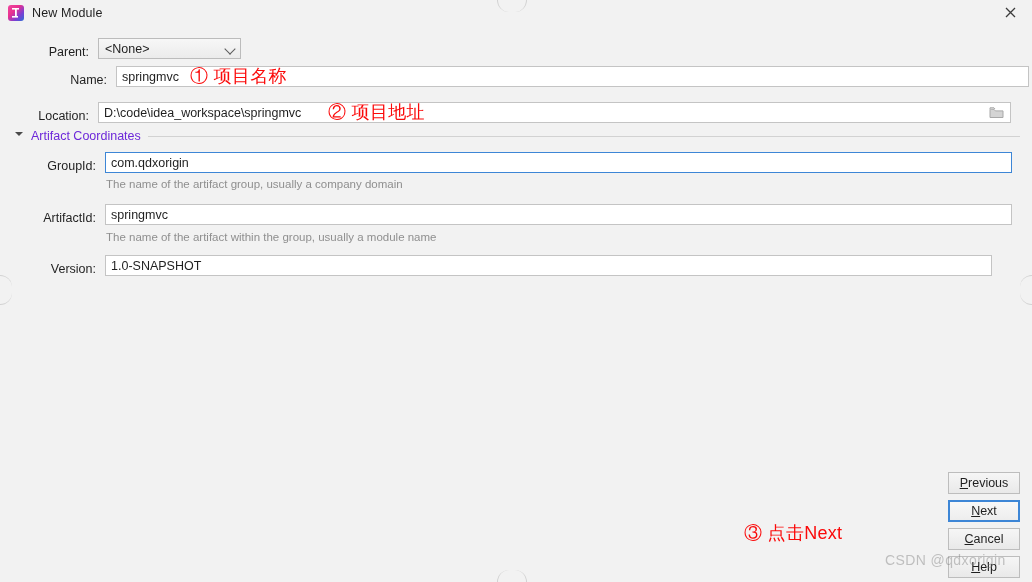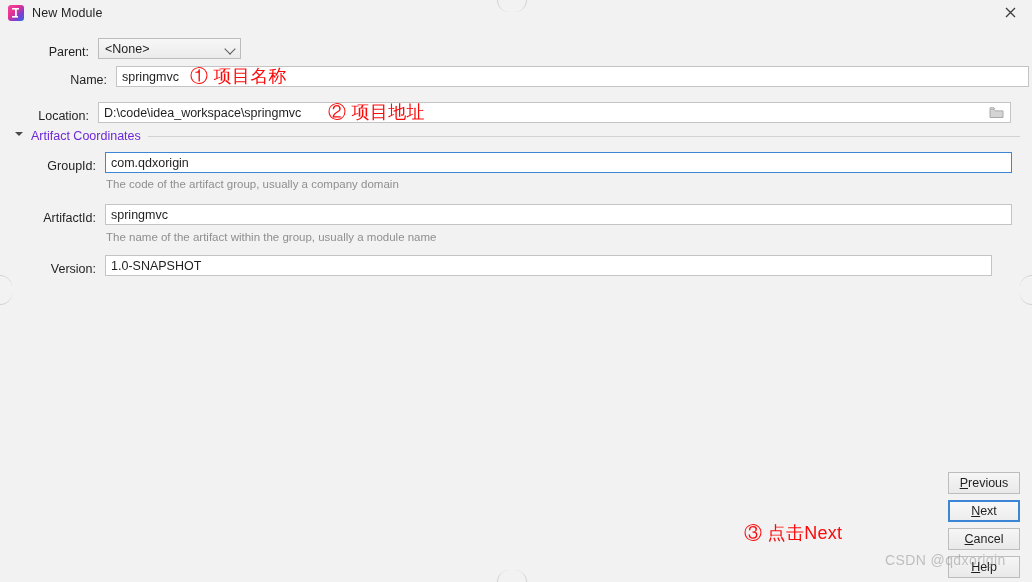--- a/index.html
+++ b/index.html
@@ -323,21 +323,21 @@
       <span id="artifact-section-title">Artifact Coordinates</span>
       <span id="artifact-section-rule"></span>
     </div>
 
     <div class="row" id="row-groupid">
       <div class="row-label">GroupId:</div>
       <div class="text-input focused" id="groupid-input">
         <span>com.qdxorigin</span>
       </div>
     </div>
-    <div class="help-text" id="groupid-help">The code of the artifact group, usually a company domain</div>
+    <div class="help-text" id="groupid-help">The name of the artifact group, usually a company domain</div>
 
     <div class="row" id="row-artifactid">
       <div class="row-label">ArtifactId:</div>
       <div class="text-input" id="artifactid-input">
         <span>springmvc</span>
       </div>
     </div>
     <div class="help-text" id="artifactid-help">The name of the artifact within the group, usually a module name</div>
 
     <div class="row" id="row-version">

